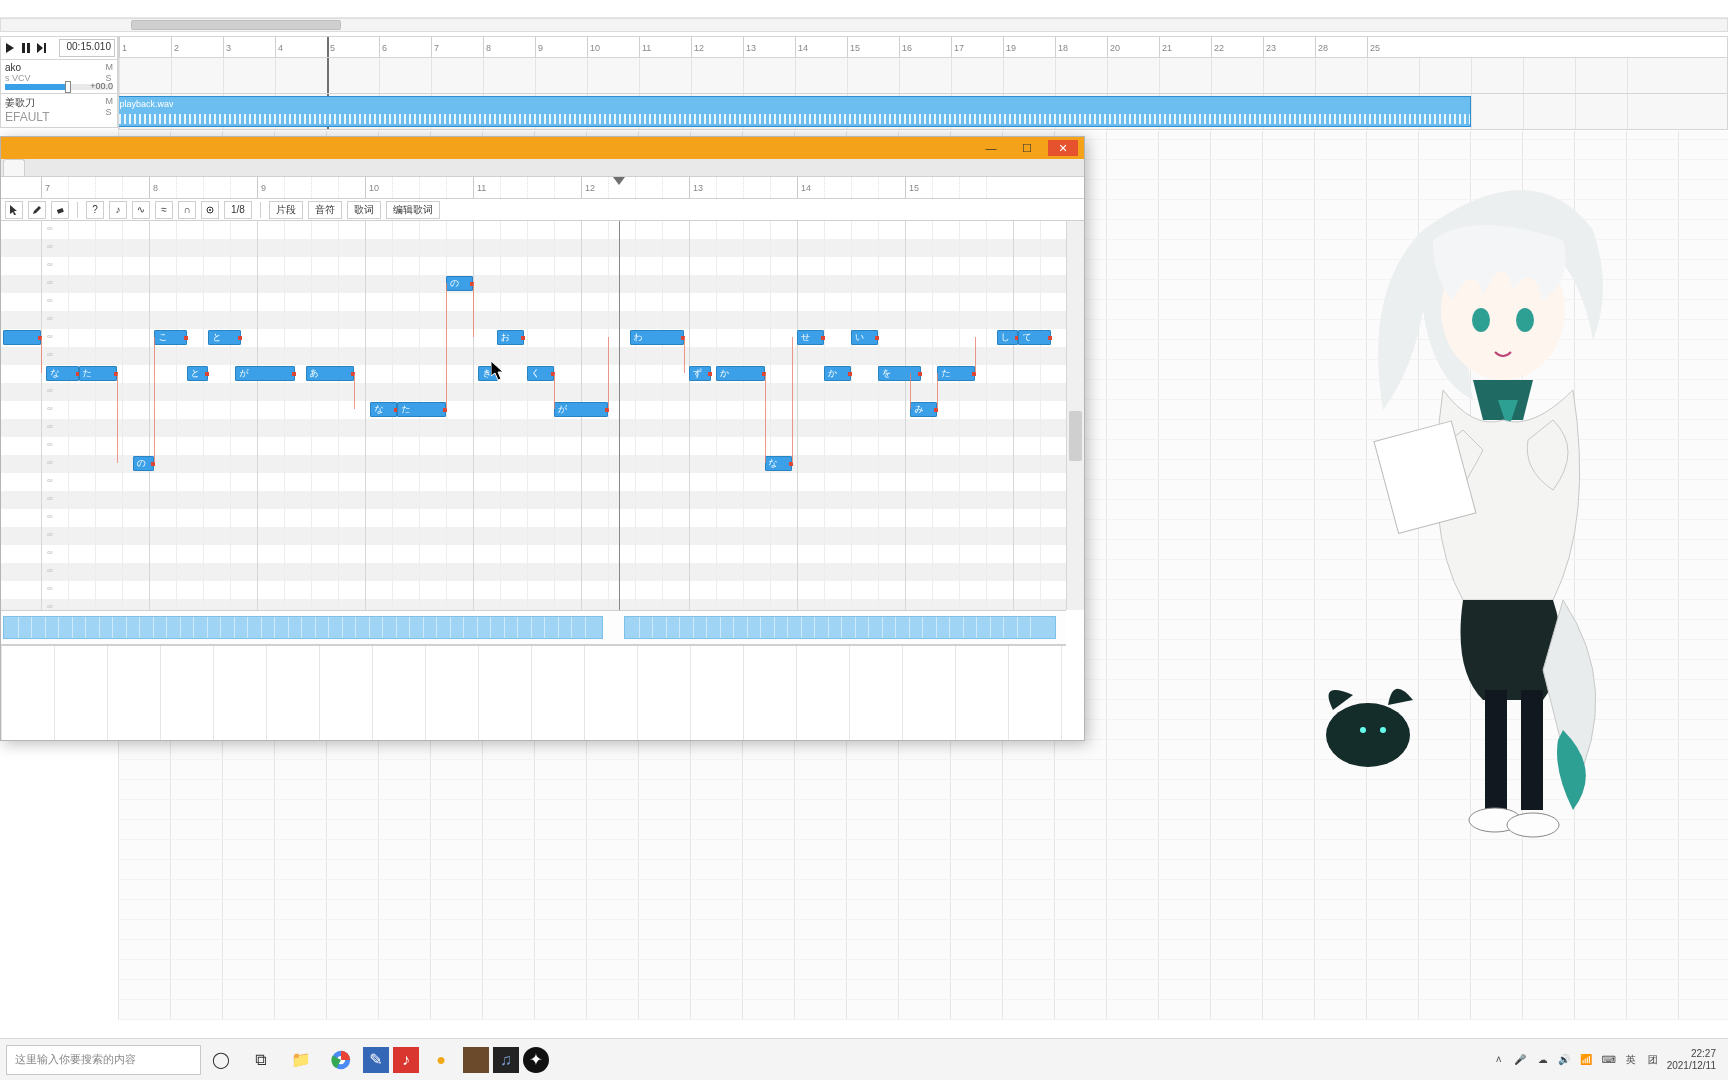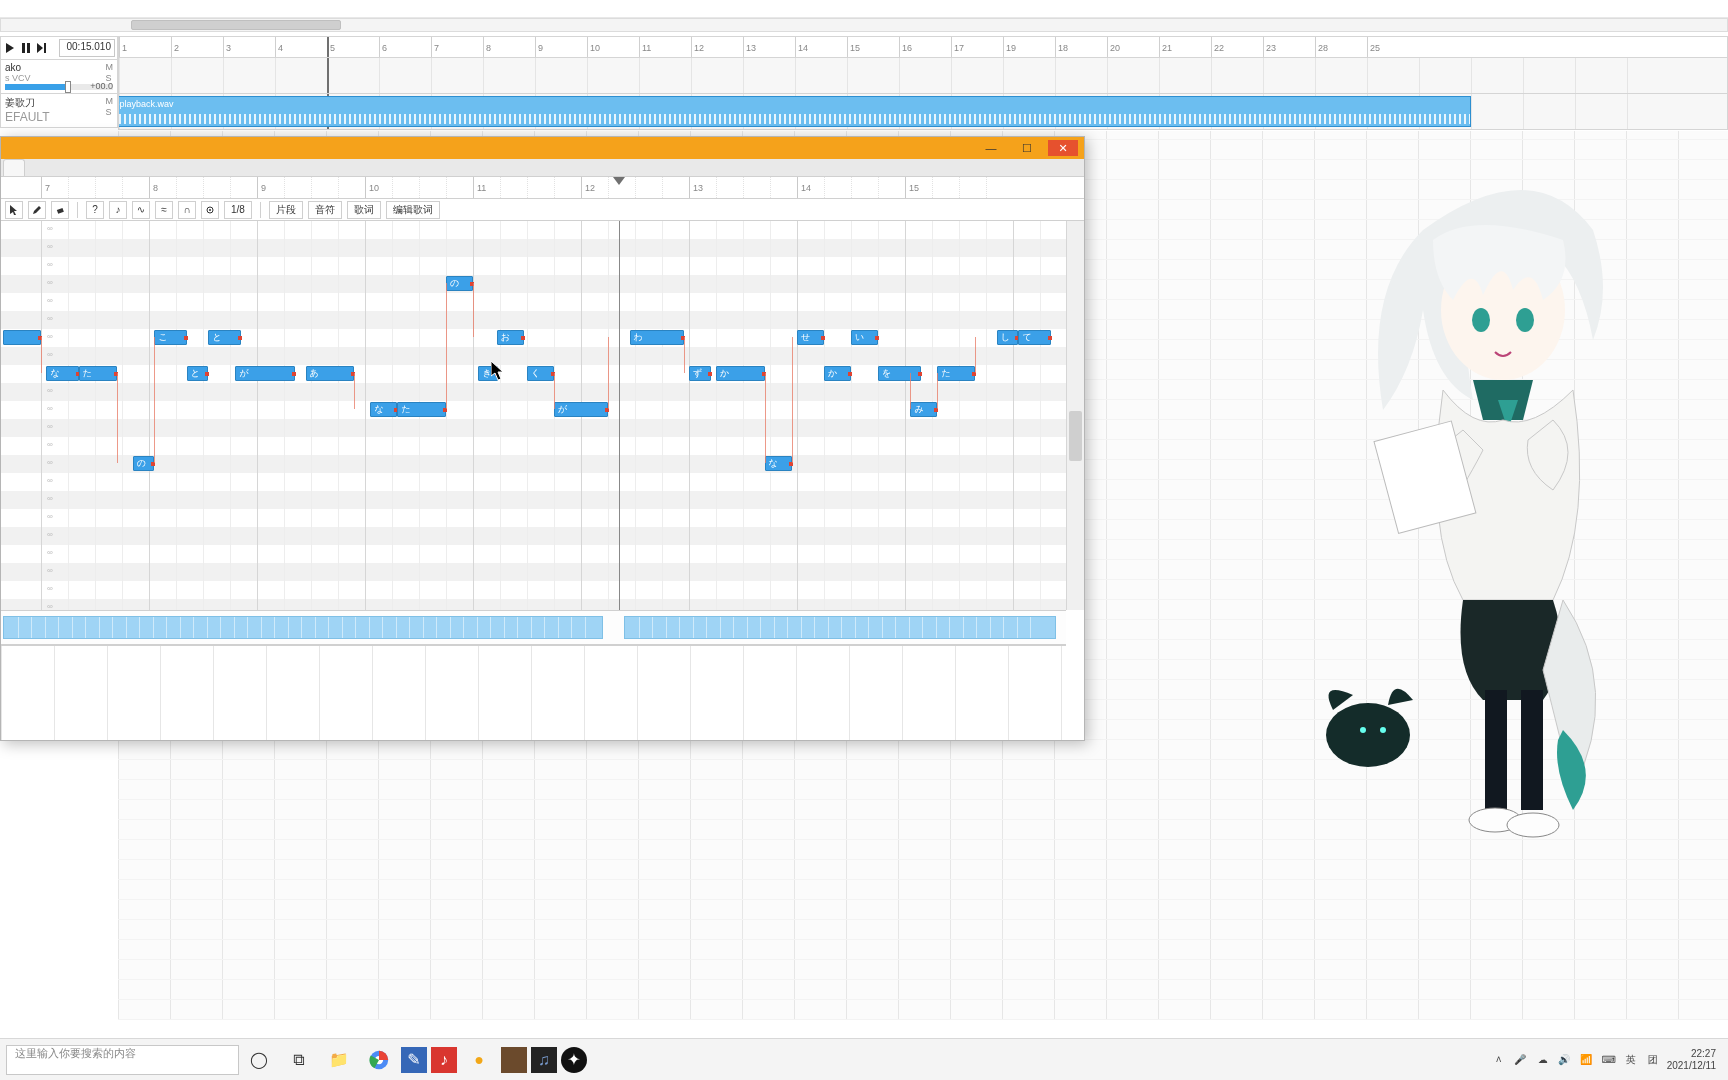--- a/index.html
+++ b/index.html
@@ -86,21 +86,21 @@
   .strip-seg { position:absolute; top:5px; height:23px; background:#9fd4f5; border:1px solid #7fc0e6; }
   .ed-params { position:absolute; left:0; right:18px; bottom:0; height:95px; border-top:1px solid #d0d0d0; background:#fff;
                background-image:repeating-linear-gradient(90deg,#e6e6e6 0 1px,transparent 1px 53px); }
 
   
   .character { position:absolute; right:15px; top:170px; width:440px; height:680px; pointer-events:none; }
   .character svg { width:100%; height:100%; }
 
   
   .taskbar { position:absolute; left:0; right:0; bottom:0; height:42px; background:#f4f4f4; border-top:1px solid #d8d8d8; display:flex; align-items:center; }
-  .searchbox { width:233px; height:30px; margin-left:6px; border:1px solid #c8c8c8; background:#fff; display:flex; align-items:flex-start; padding:0 8px; color:#888; font-size:11px; }
+  .searchbox { width:195px; height:30px; margin-left:6px; border:1px solid #c8c8c8; background:#fff; display:flex; align-items:center; padding:0 8px; color:#888; font-size:11px; }
   .tb-icon { width:36px; height:36px; display:flex; align-items:center; justify-content:center; margin:0 2px; font-size:16px; cursor:pointer; }
   .tray { margin-left:auto; display:flex; align-items:center; gap:6px; padding-right:12px; font-size:10px; color:#444; }
   .tray .ico { width:16px; height:16px; display:flex; align-items:center; justify-content:center; }
   .tray .clock { text-align:right; line-height:12px; font-size:10px; }
 </style>
 </head>
 <body>
 
 <div class="app">
   <div class="menubar"></div>

